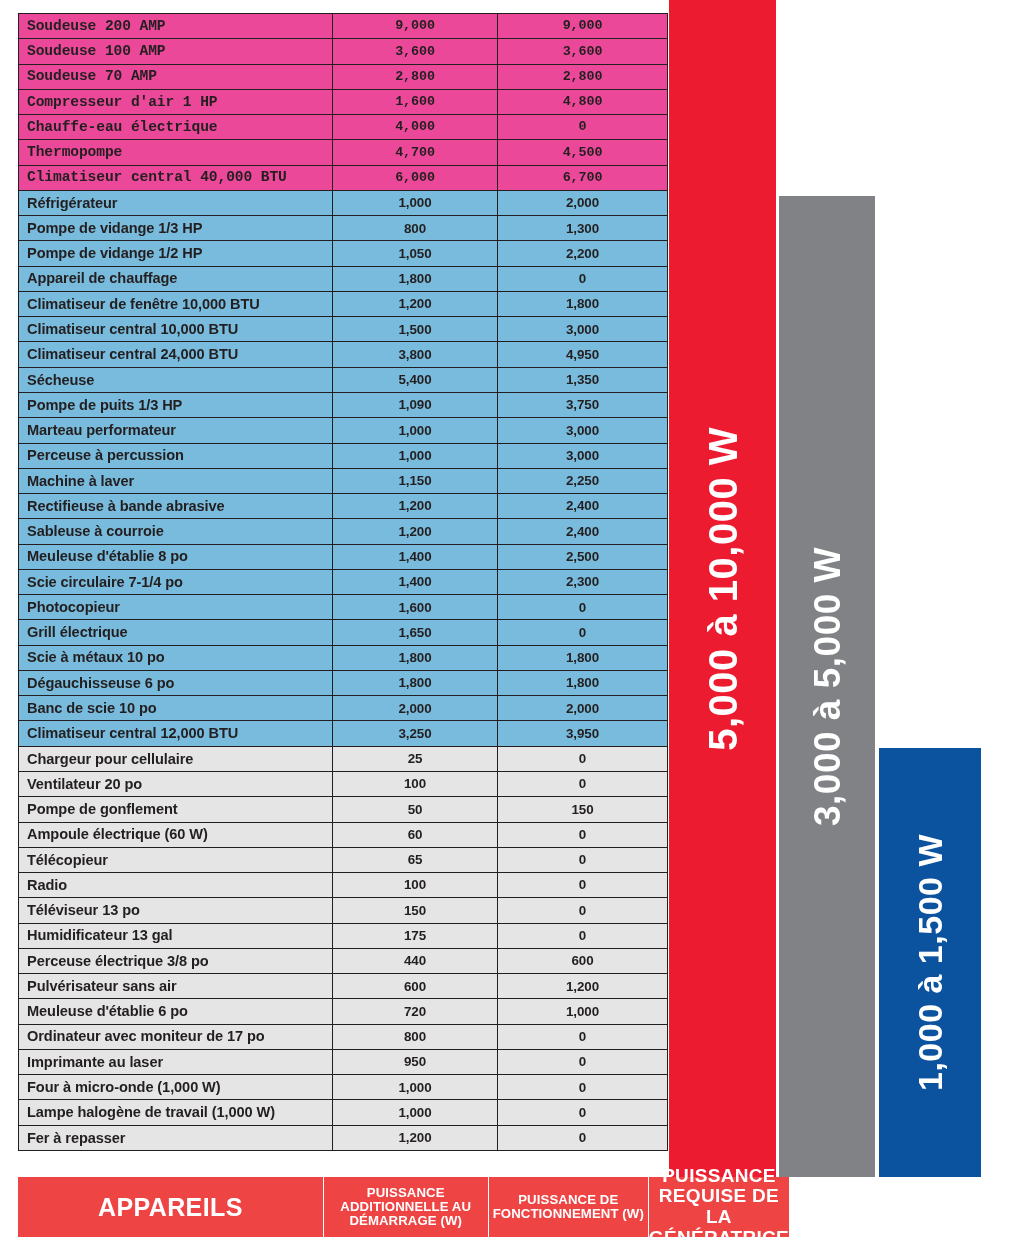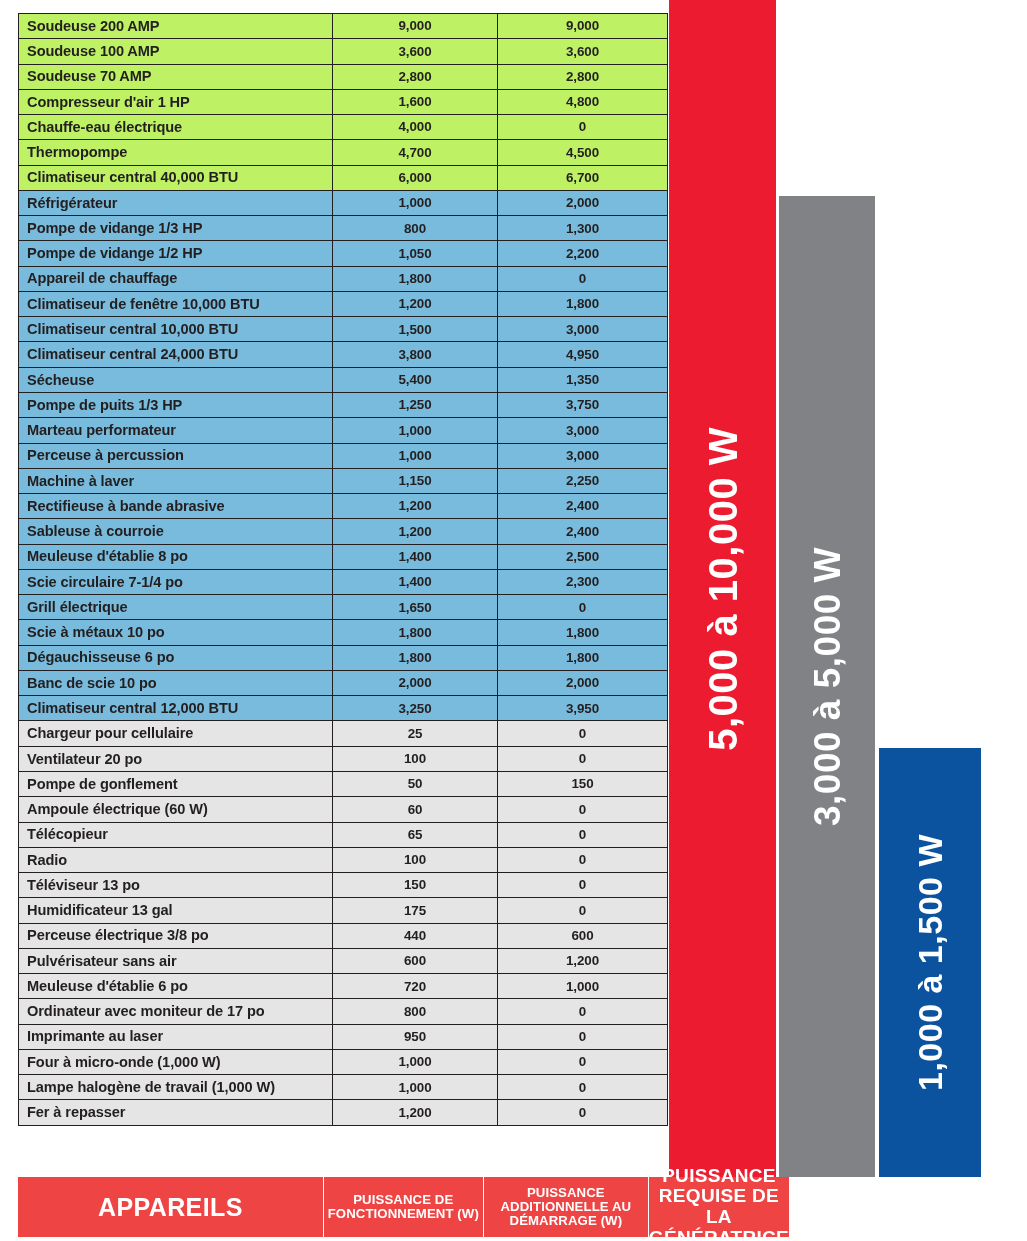--- a/index.html
+++ b/index.html
@@ -43,21 +43,21 @@
     padding-left: 8px;
     font-size: 14.6px;
     white-space: nowrap;
   }
   td.num-cell {
     text-align: center;
     font-size: 13.4px;
   }
 
   
-  tr.tier-high td  { background: #bef264; }
+  tr.tier-high td  { background: #ec4899; font-family: Liberation Mono, monospace; }
   tr.tier-mid  td  { background: #79bbdc; }
   tr.tier-low  td  { background: #e5e5e5; }
 
   
   .bar {
     position: absolute;
     color: #ffffff;
     font-weight: 700;
     display: flex;
     align-items: center;
@@ -217,21 +217,21 @@
             <td class="num-cell">3,800</td>
             <td class="num-cell">4,950</td>
           </tr>
           <tr class="tier-mid">
             <td class="name-cell">Sécheuse</td>
             <td class="num-cell">5,400</td>
             <td class="num-cell">1,350</td>
           </tr>
           <tr class="tier-mid">
             <td class="name-cell">Pompe de puits 1/3 HP</td>
-            <td class="num-cell">1,250</td>
+            <td class="num-cell">1,090</td>
             <td class="num-cell">3,750</td>
           </tr>
           <tr class="tier-mid">
             <td class="name-cell">Marteau performateur</td>
             <td class="num-cell">1,000</td>
             <td class="num-cell">3,000</td>
           </tr>
           <tr class="tier-mid">
             <td class="name-cell">Perceuse à percussion</td>
             <td class="num-cell">1,000</td>
@@ -254,20 +254,25 @@
           </tr>
           <tr class="tier-mid">
             <td class="name-cell">Meuleuse d'établie 8 po</td>
             <td class="num-cell">1,400</td>
             <td class="num-cell">2,500</td>
           </tr>
           <tr class="tier-mid">
             <td class="name-cell">Scie circulaire 7-1/4 po</td>
             <td class="num-cell">1,400</td>
             <td class="num-cell">2,300</td>
+          </tr>
+          <tr class="tier-mid">
+            <td class="name-cell">Photocopieur</td>
+            <td class="num-cell">1,600</td>
+            <td class="num-cell">0</td>
           </tr>
           <tr class="tier-mid">
             <td class="name-cell">Grill électrique</td>
             <td class="num-cell">1,650</td>
             <td class="num-cell">0</td>
           </tr>
           <tr class="tier-mid">
             <td class="name-cell">Scie à métaux 10 po</td>
             <td class="num-cell">1,800</td>
             <td class="num-cell">1,800</td>
@@ -376,24 +381,24 @@
   </div>
   <div class="bar" id="bar-gray">
     <span class="bar-label">3,000 à 5,000 W</span>
   </div>
   <div class="bar" id="bar-blue">
     <span class="bar-label">1,000 à 1,500 W</span>
   </div>
 
   <div id="footer-band">
     <div class="fh" id="fh-appliances">APPAREILS</div>
+    <div class="fh" id="fh-starting">
+        <span>PUISSANCE ADDITIONNELLE AU DÉMARRAGE (W)</span>
+      </div>
     <div class="fh" id="fh-running">
         <span>PUISSANCE DE FONCTIONNEMENT (W)</span>
-      </div>
-    <div class="fh" id="fh-starting">
-        <span>PUISSANCE ADDITIONNELLE AU DÉMARRAGE (W)</span>
       </div>
     <div class="fh" id="fh-generator">
         <span>PUISSANCE REQUISE DE LA GÉNÉRATRICE</span>
       </div>
   </div>
 
 </div>
 
 </body></html>

